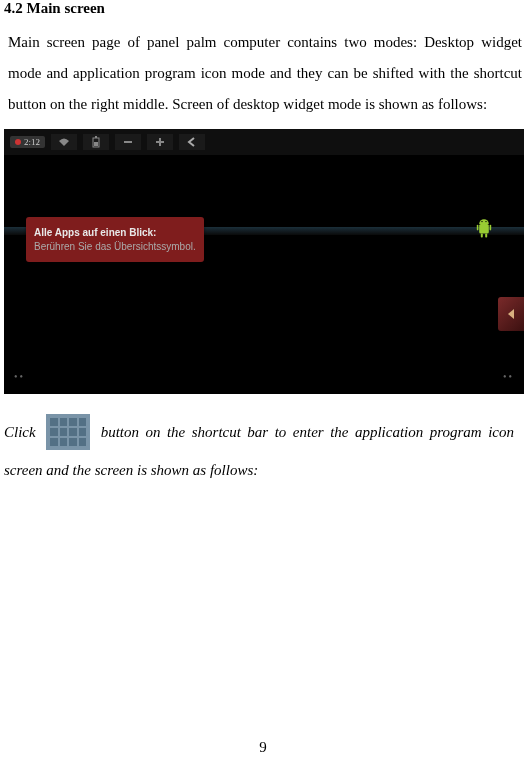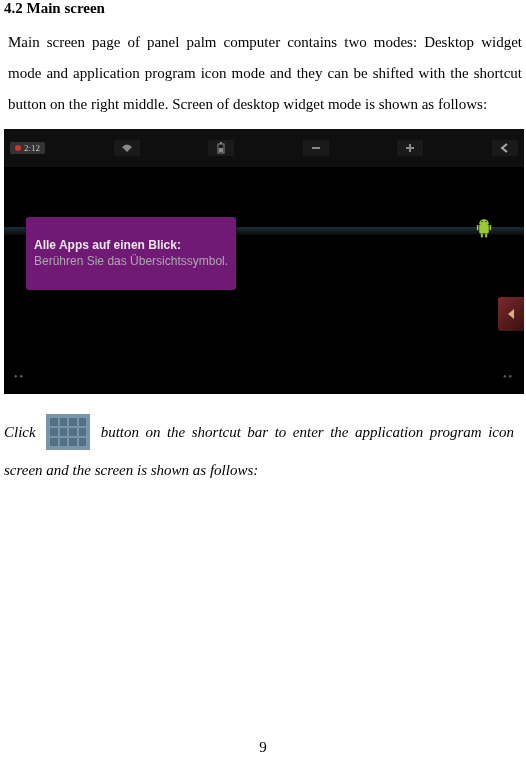--- a/index.html
+++ b/index.html
@@ -52,23 +52,23 @@
     font-size: 10px;
     letter-spacing: 2px;
   }
   
   .statusbar {
     position: absolute;
     top: 0; left: 0; right: 0;
     height: 22px;
     background: #0f0f0f;
     display: flex;
-    justify-content: space-between;
+    justify-content: flex-start;
     align-items: center;
-    padding: 8px 6px;
+    padding: 2px 6px;
     gap: 6px;
   }
   .status-chip {
     background: #333;
     color: #ccc;
     font-size: 9px;
     padding: 1px 5px;
     border-radius: 2px;
     display: flex;
     align-items: center;
@@ -90,25 +90,25 @@
     left: 0; right: 0;
     top: 98px;
     height: 8px;
     background: linear-gradient(to bottom, #1b2f3a, #0a0a0a);
   }
   
   .hint {
     position: absolute;
     left: 22px;
     top: 88px;
-    background: #701a75;
+    background: #7f1d1d;
     color: #e8e8e8;
     font-family: Arial, sans-serif;
-    font-size: 12px;
-    padding: 20px 8px;
+    font-size: 10px;
+    padding: 9px 8px;
     border-radius: 3px;
     line-height: 1.35;
     box-shadow: 0 1px 3px rgba(0,0,0,.5);
   }
   .hint .h1 { font-weight: bold; }
   .hint .h2 { color: #aaa; }
   .android {
     position: absolute;
     right: 32px;
     top: 88px;

